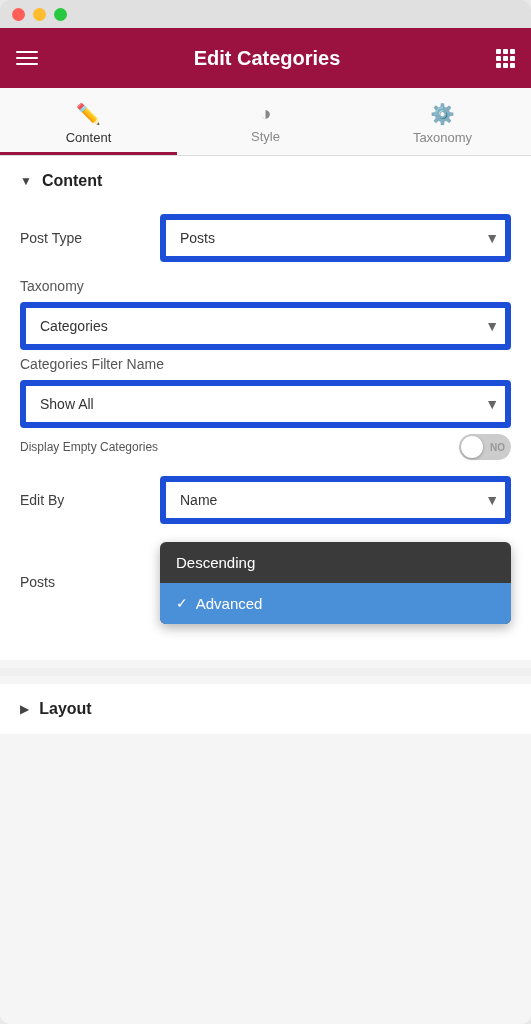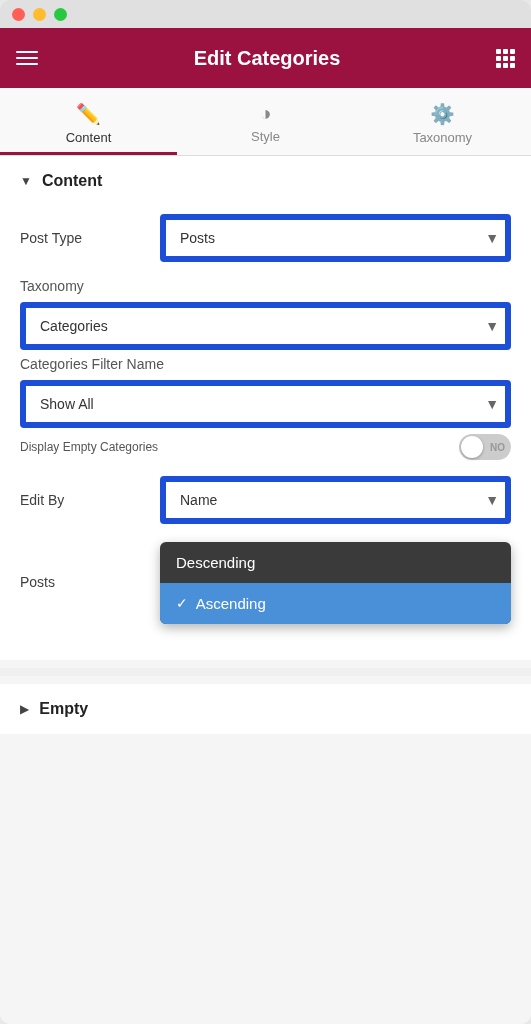--- a/index.html
+++ b/index.html
@@ -437,33 +437,33 @@
           <div class="field-row-inline">
             <span class="field-label">Posts</span>
             <div class="select-wrapper">
 
               <div class="dropdown-popup">
                 <div class="dropdown-item">
                   <span>Descending</span>
                 </div>
                 <div class="dropdown-item selected">
                   <span class="checkmark">✓</span>
-                  <span>Ascending</span>
+                  <span>Advanced</span>
                 </div>
               </div>
             </div>
           </div>
         </div>
 
       </div>
     </div>
 
     <div class="divider"></div>
 
     <div class="layout-section">
       <div class="layout-section-header">
         <span class="chevron-right">▶</span>
-        <span class="section-header-title">Empty</span>
+        <span class="section-header-title">Layout</span>
       </div>
     </div>
 
   </div>
 </div>
 
 </body></html>

